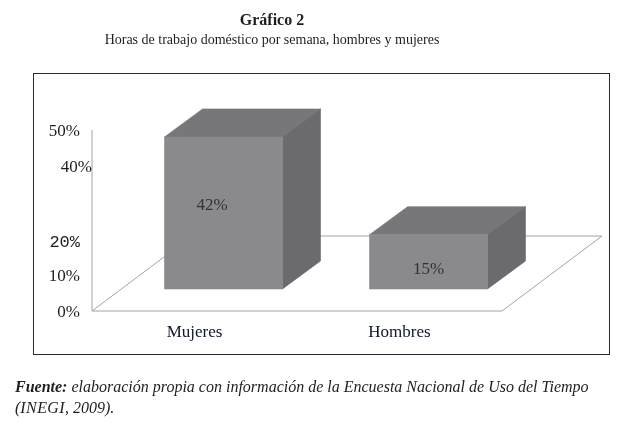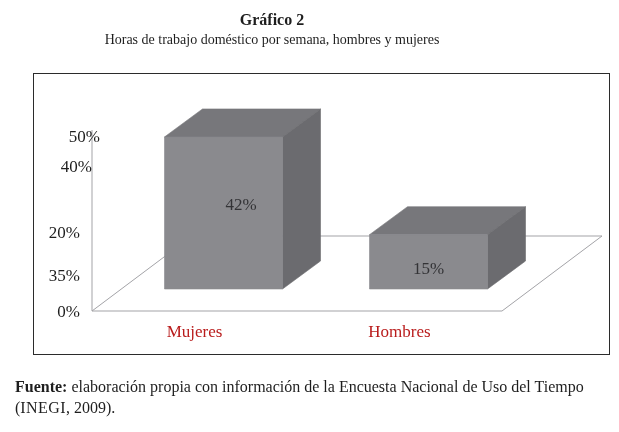--- a/index.html
+++ b/index.html
@@ -21,30 +21,30 @@
     position:absolute;left:33px;top:73px;width:577px;height:282px;
     border:1.5px solid #2b2b2b;box-sizing:border-box;background:#ffffff;
   }
   #chart-layer{position:absolute;left:0;top:0;width:619px;height:432px;pointer-events:none;}
   #chart-layer svg{position:absolute;left:0;top:0;}
   .ytick{
     position:absolute;left:0;width:80px;text-align:right;
     font-size:17px;color:#1e1e1e;line-height:20px;height:20px;
   }
   .cat-label{
-    position:absolute;font-size:17px;color:#b91c1c;white-space:nowrap;
+    position:absolute;font-size:17px;color:#0f172a;white-space:nowrap;
     transform:translateX(-50%);
   }
   .data-label{
     position:absolute;font-size:17px;color:#333336;white-space:nowrap;
     transform:translate(-50%,-50%);
   }
   #source-block{
     position:absolute;left:15px;top:377px;width:575px;
-    font-size:16px;line-height:1.3;color:#1e1e1e;
+    font-size:16px;line-height:1.3;color:#1e1e1e;font-style:italic;
   }
   #source-block b{font-weight:bold;}
   .smallcaps{font-size:16px;letter-spacing:0.4px;}
 </style>
 </head>
 <body>
 
 <div id="page">
 
   <div id="title-block">
@@ -62,27 +62,27 @@
         <line x1="192" y1="236" x2="602" y2="236" stroke="#a3a3a7" stroke-width="1"></line>
         <line x1="602" y1="236" x2="502" y2="311" stroke="#a3a3a7" stroke-width="1"></line>
         <polygon points="164.5,136.96 202.5,108.96000000000001 320.5,108.96000000000001 282.5,136.96" fill="#77777b" stroke="#77777b" stroke-width="0.6"></polygon>
         <polygon points="282.5,136.96 320.5,108.96000000000001 320.5,261 282.5,289" fill="#6b6b6f" stroke="#6b6b6f" stroke-width="0.6"></polygon>
         <polygon points="164.5,136.96 282.5,136.96 282.5,289 164.5,289" fill="#8a8a8e" stroke="#8a8a8e" stroke-width="0.6"></polygon>
         <polygon points="369.5,234.7 407.5,206.7 525.5,206.7 487.5,234.7" fill="#77777b" stroke="#77777b" stroke-width="0.6"></polygon>
         <polygon points="487.5,234.7 525.5,206.7 525.5,261 487.5,289" fill="#6b6b6f" stroke="#6b6b6f" stroke-width="0.6"></polygon>
         <polygon points="369.5,234.7 487.5,234.7 487.5,289 369.5,289" fill="#8a8a8e" stroke="#8a8a8e" stroke-width="0.6"></polygon>
       </svg>
       <div class="ytick" style="top: 302px;">0%</div>
-      <div class="ytick" style="top: 265.8px;">35%</div>
-      <div class="ytick" style="top: 223px;">20%</div>
+      <div class="ytick" style="top: 265.8px;">10%</div>
+      <div class="ytick" style="top: 233px; font-family: Liberation Mono, monospace;">20%</div>
       <div class="ytick" style="top: 157.2px; padding-left: 12px;">40%</div>
-      <div class="ytick" style="top: 127px; padding-left: 20px;">50%</div>
+      <div class="ytick" style="top: 121px;">50%</div>
       <div class="cat-label" style="left: 194.5px; top: 322px;">Mujeres</div>
       <div class="cat-label" style="left: 399.5px; top: 322px;">Hombres</div>
-      <div class="data-label" style="left: 241px; top: 204.98px;">42%</div>
+      <div class="data-label" style="left: 212px; top: 204.98px;">42%</div>
       <div class="data-label" style="left: 428.5px; top: 269px;">15%</div>
     </div>
 
   <div id="source-block">
     <b>Fuente:</b><span> elaboración propia con información de la Encuesta Nacional de Uso del Tiempo</span><br>
     <span>(</span><span class="smallcaps">INEGI</span><span>, 2009).</span>
   </div>
 
 </div>
 

